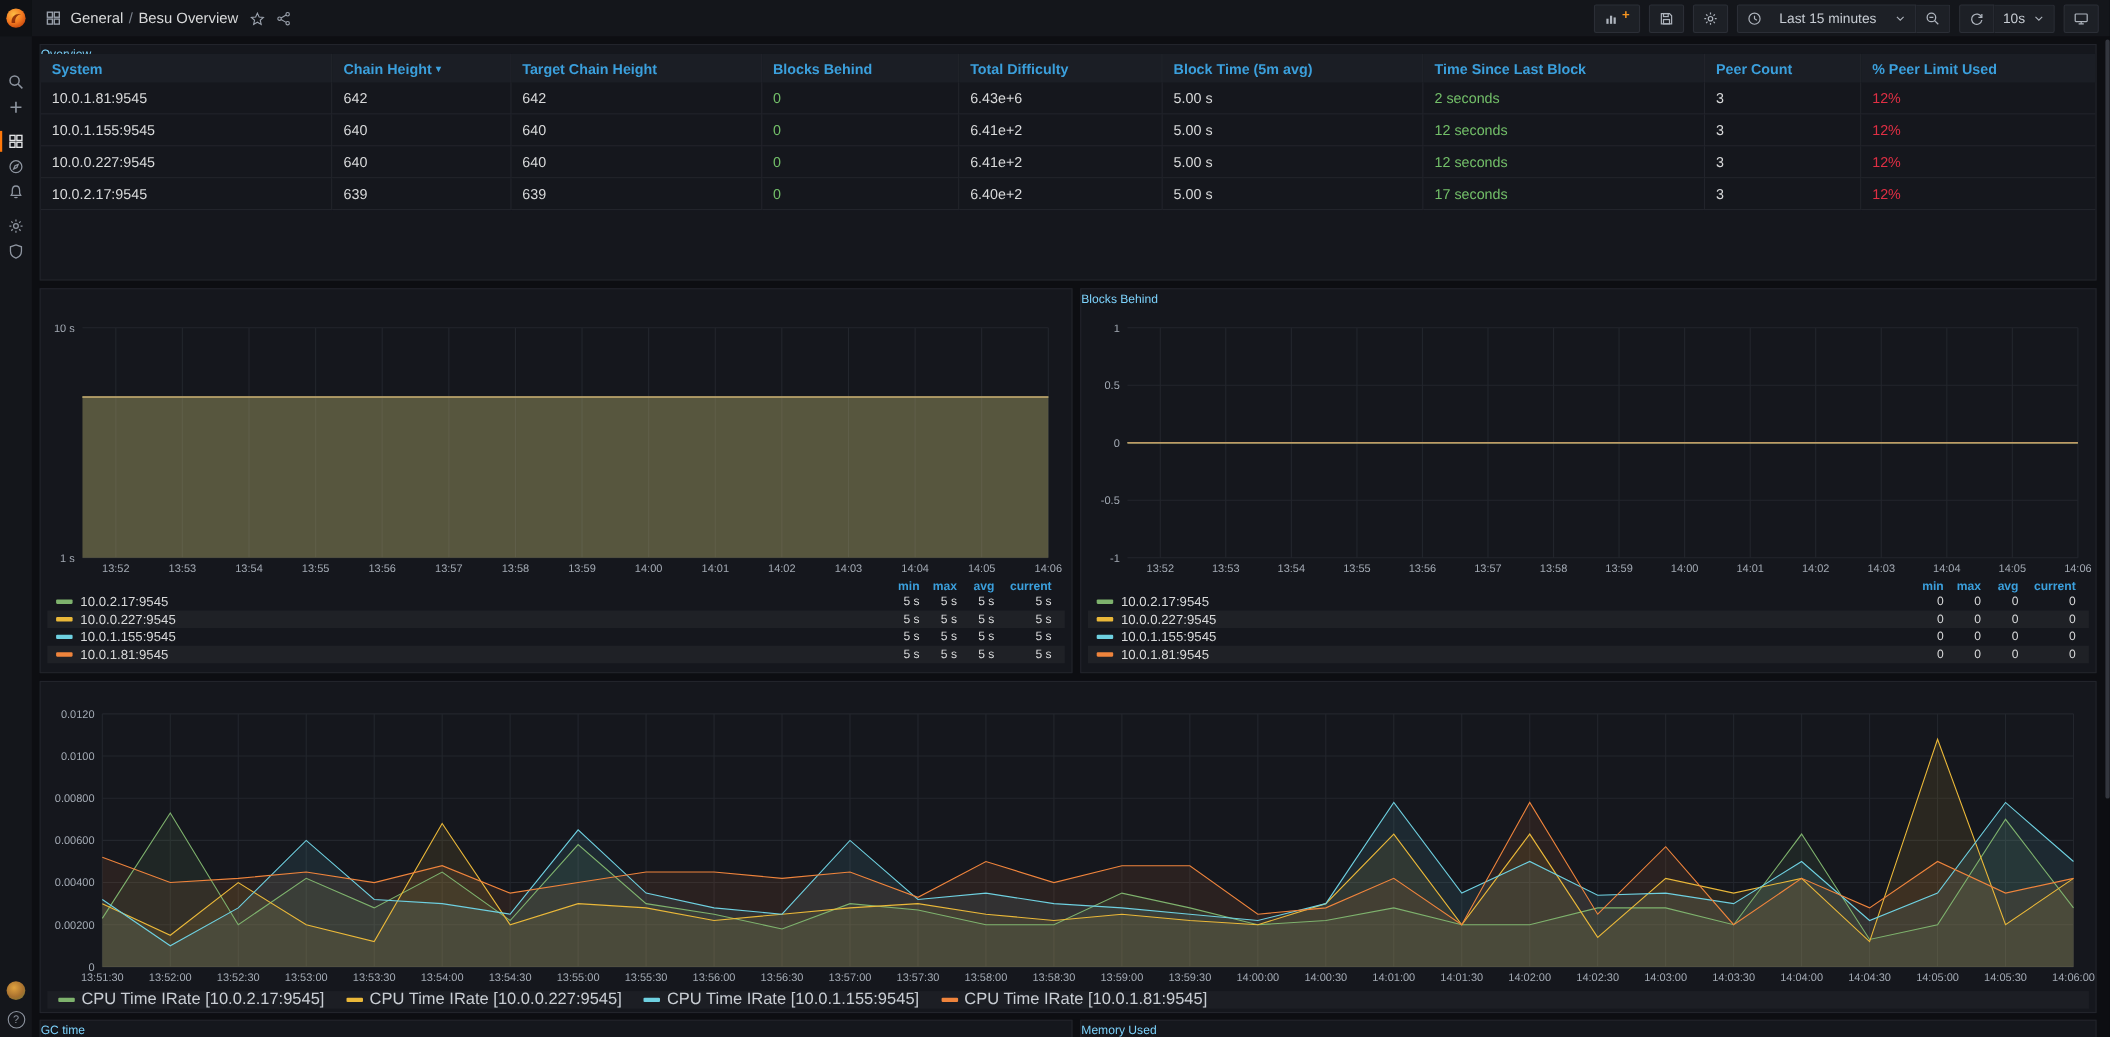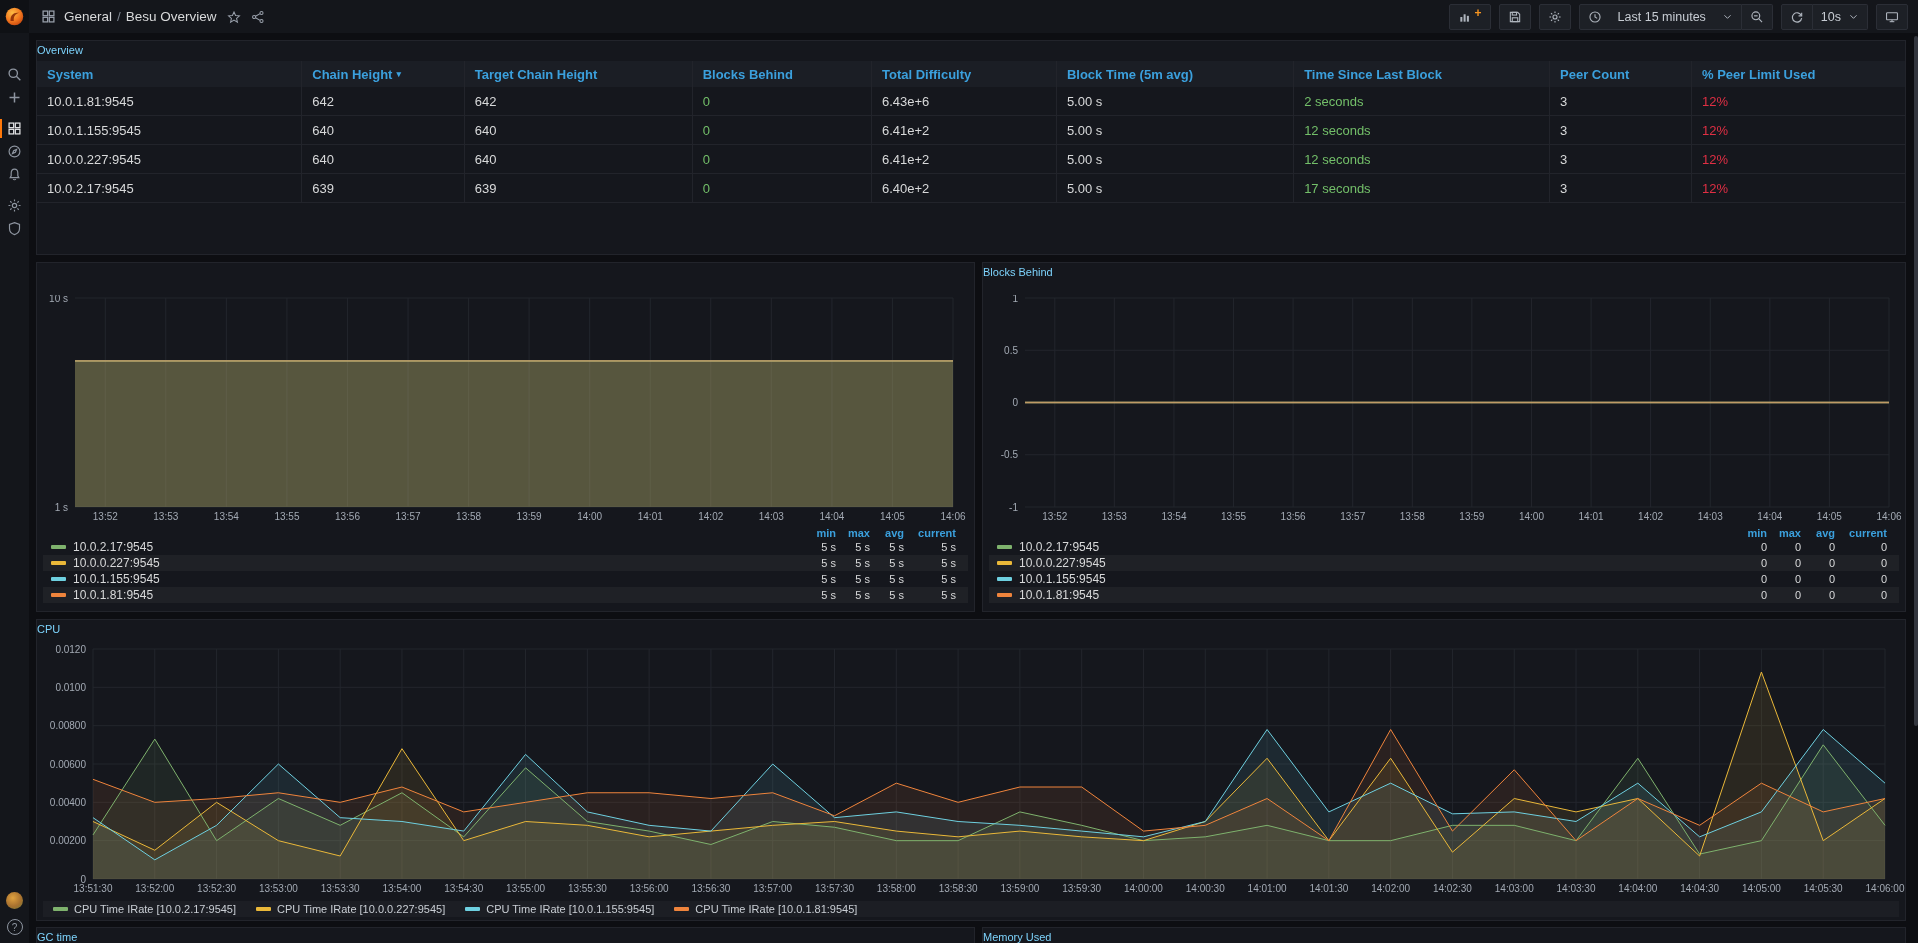--- a/index.html
+++ b/index.html
@@ -31,21 +31,21 @@
   .btn svg { width:14px; height:14px; }
   .btn-group { display:flex; }
   .btn-group .btn:not(:first-child) { border-left:none; border-top-left-radius:0; border-bottom-left-radius:0; }
   .btn-group .btn:not(:last-child) { border-top-right-radius:0; border-bottom-right-radius:0;gap:16px; }
   .btn .label { color:#c7ccd3; }
   .plus-accent { color:#f79520; font-weight:bold; font-size:12px; line-height:0; margin-left:-4px; margin-top:-7px; }
   
   .panel { position:absolute; background:#15171d; border:1px solid #22242b; }
   .panel-title { height:18px; line-height:18px; text-align:left; font-size:11px; color:#7dd3fc; cursor:pointer; white-space:nowrap; overflow:hidden; }
   
-  .gtable { position:absolute; left:0; right:0; top:20px; }
+  .gtable { position:absolute; left:0; right:0; top:8px; }
   .g-thead, .g-tr { display:flex; width:100%; }
   .g-th { background:#1b1e25; color:#3ba0dd; font-weight:bold; font-size:13px; padding:5px 10px; border-right:1px solid #22242b; height:26px; display:flex; align-items:center; gap:4px; cursor:pointer; }
   .g-td { color:#d8d9da; font-size:13px; padding:0 10px; border-right:1px solid #22242b; border-bottom:1px solid #22242b; height:29px; display:flex; align-items:center; }
   .g-th:last-child,.g-td:last-child { border-right:none; }
   .cell-green { color:#73bf69; }
   .cell-red { color:#e02f44;text-align:center; }
   .sort-caret { color:#3ba0dd; font-size:9px; }
   
   .chart-svg { position:absolute; }
   .tick { fill:#a3aab4; font-size:10px; font-family:"Liberation Sans",sans-serif; }
@@ -53,21 +53,21 @@
   .legend { position:absolute; left:6px; right:6px; font-size:11px; }
   .legend-head { display:flex; align-items:center; height:13px; padding:0 12px 0 8px; }
   .legend-head .l-col { color:#3ba0dd; font-weight:bold; }
   .legend-row { display:flex; align-items:center; height:16px; padding:0 12px 0 8px; }
   .legend-row.stripe { background:rgba(255,255,255,0.045); }
   .swatch { width:15px; height:4px; border-radius:1px; margin-right:7px; flex:none; }
   .l-name { flex:1; font-size:12px; color:#d8d9da; cursor:pointer; }
   .l-col { text-align:right; color:#d8d9da; }
   .l-spacer { flex:1; }
   
-  .cpu-legend { position:absolute; left:6px; right:6px; height:16px; display:flex; align-items:center; gap:20px; padding-left:10px; background:rgba(255,255,255,0.03); font-size:11px; color:#c9ced4; }
+  .cpu-legend { position:absolute; left:6px; right:6px; height:16px; display:flex; align-items:flex-end; gap:20px; padding-left:10px; background:rgba(255,255,255,0.03); font-size:15px; color:#c9ced4; }
   .cpu-legend .item { display:flex; align-items:center; gap:6px; cursor:pointer; white-space:nowrap; }
   
   .scroll-track { position:absolute; right:0; top:33px; bottom:0; width:5px; }
   .scroll-thumb { position:absolute; right:0; top:3px; width:4px; height:690px; background:#33363e; border-radius:2px; cursor:pointer; }
 </style>
 </head>
 <body>
 
 <div class="sidebar">
   <div class="logo-box">
@@ -481,21 +481,20 @@
         <span class="l-name">10.0.1.81:9545</span>
         <span class="l-col" style="width: 46px;">0</span>
         <span class="l-col" style="width: 34px;">0</span>
         <span class="l-col" style="width: 34px;">0</span>
         <span class="l-col" style="width: 52px;">0</span>
       </div>
     </div>
 </div>
 
 <div class="panel" id="cpu-panel" style="left:36px; top:619px; width:1870px; height:302px;">
-  <div class="panel-title">CPU</div>
   <svg class="chart-svg" id="cpu-svg" style="left:8px; top:21px;" width="1862" height="256">
       <line x1="48" y1="8" x2="1840" y2="8" stroke="#23262d" stroke-width="1"></line>
       <text x="41" y="11.5" text-anchor="end" class="tick">0.0120</text>
       <line x1="48" y1="46.333333333333314" x2="1840" y2="46.333333333333314" stroke="#23262d" stroke-width="1"></line>
       <text x="41" y="49.833333333333314" text-anchor="end" class="tick">0.0100</text>
       <line x1="48" y1="84.66666666666669" x2="1840" y2="84.66666666666669" stroke="#23262d" stroke-width="1"></line>
       <text x="41" y="88.16666666666669" text-anchor="end" class="tick">0.00800</text>
       <line x1="48" y1="123" x2="1840" y2="123" stroke="#23262d" stroke-width="1"></line>
       <text x="41" y="126.5" text-anchor="end" class="tick">0.00600</text>
       <line x1="48" y1="161.33333333333334" x2="1840" y2="161.33333333333334" stroke="#23262d" stroke-width="1"></line>

